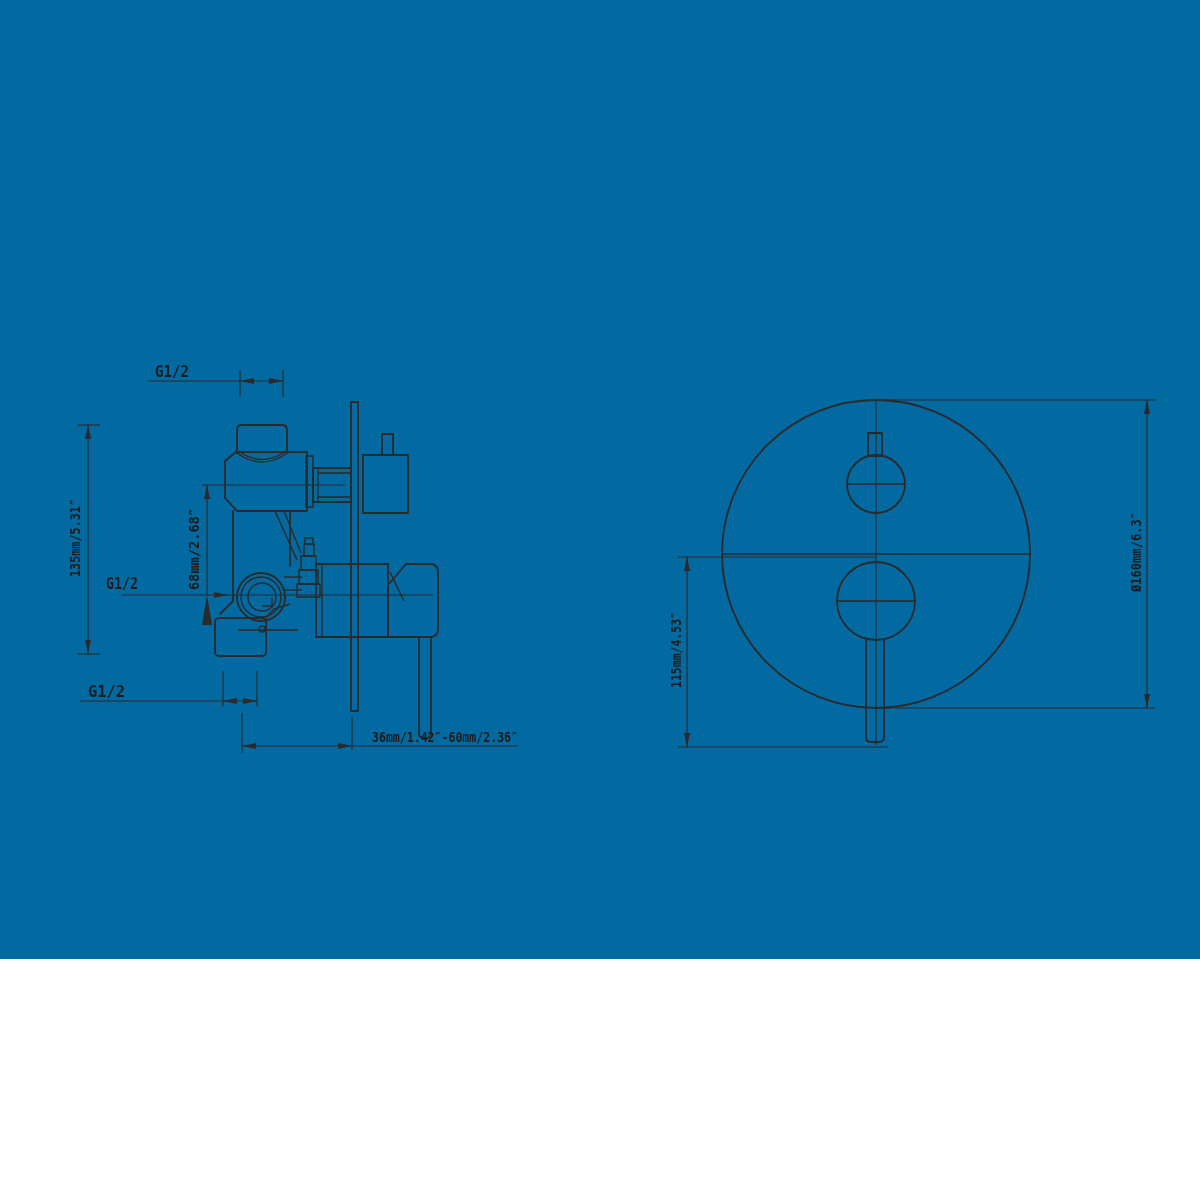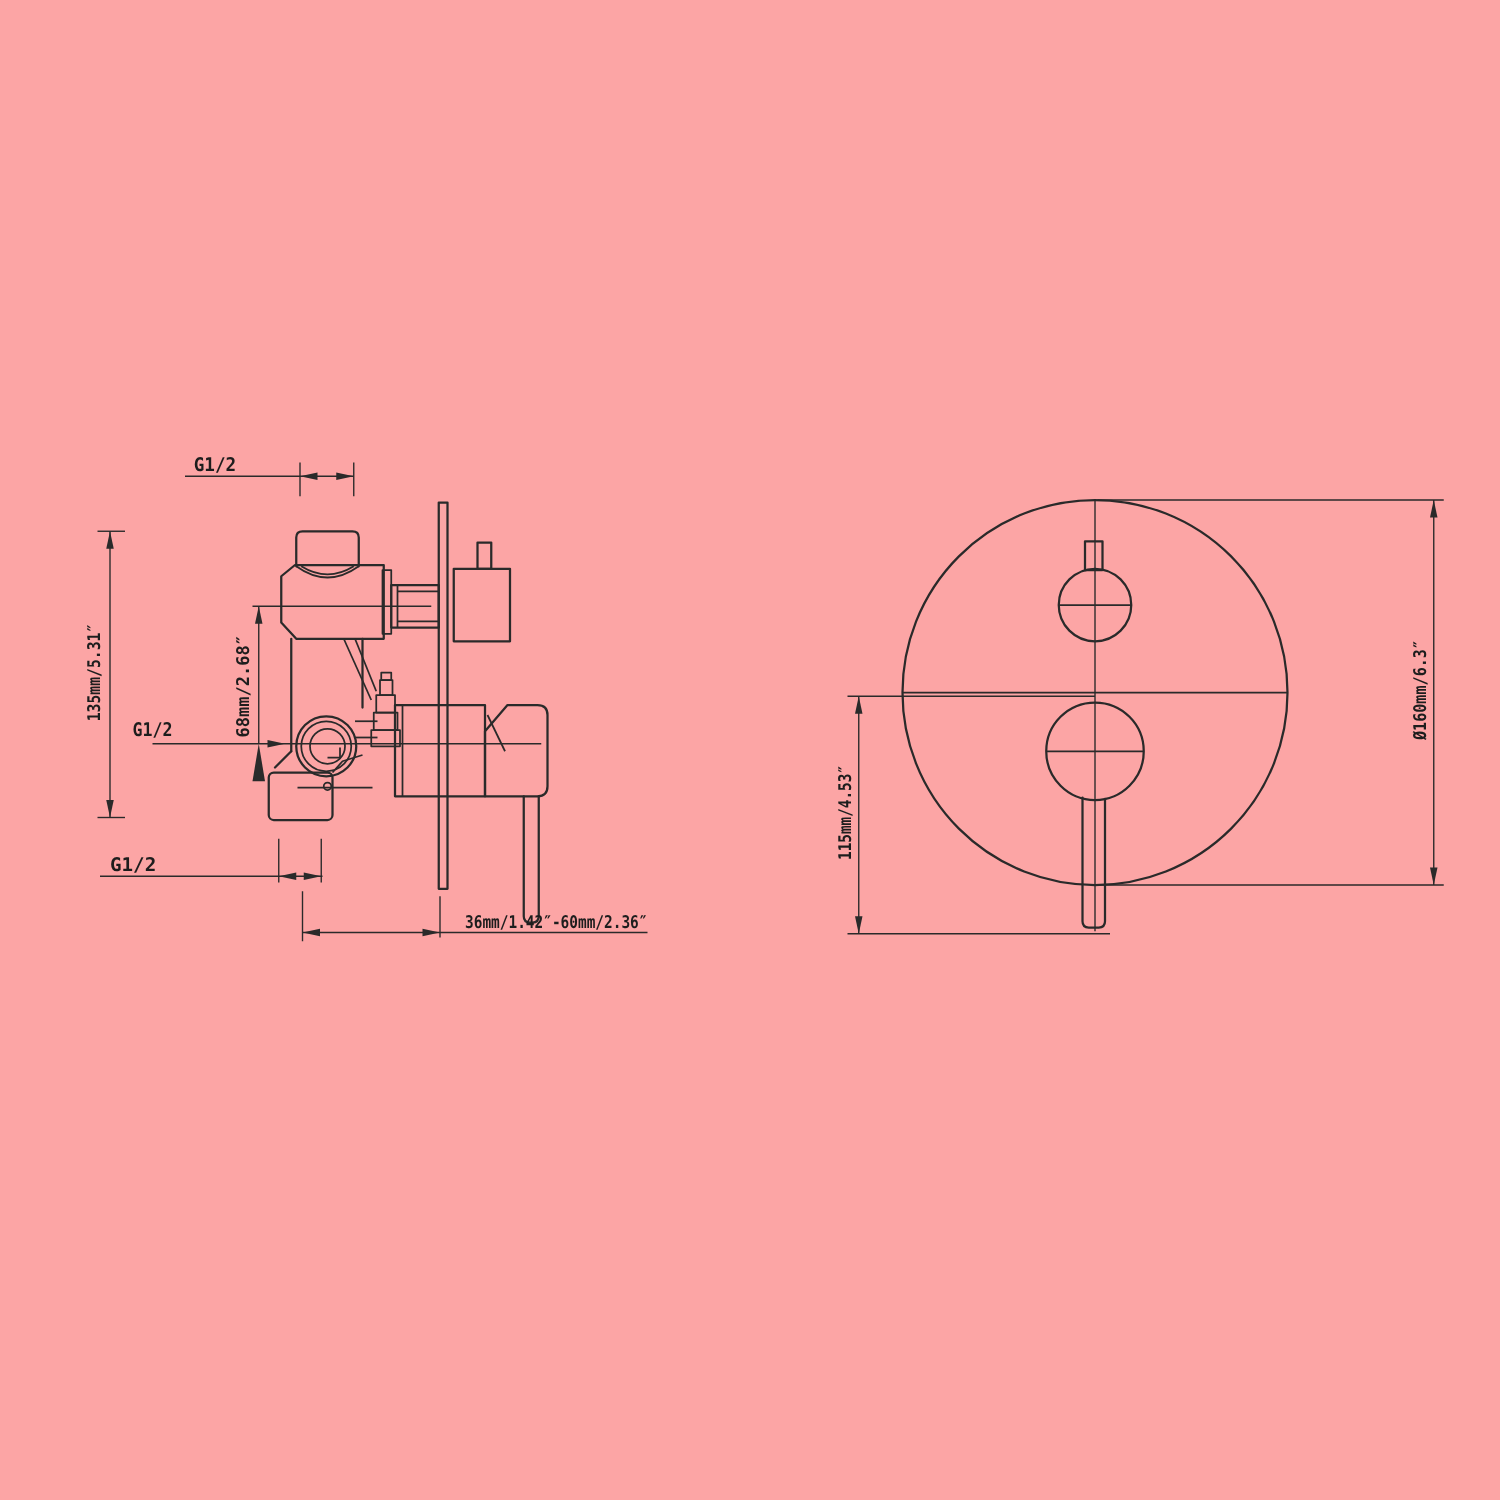--- a/index.html
+++ b/index.html
@@ -1,16 +1,16 @@
 <!DOCTYPE html>
 <html><head>
 <meta charset="utf-8">
 <style>
   html,body{margin:0;padding:0;background:#ffffff;}
-  .stage{width:1200px;height:1200px;background:#fca5a5;position:relative;}
+  .stage{width:1200px;height:959px;background:#0369a1;position:relative;}
   svg{display:block;}
   .obj{stroke:#2a2a2a;stroke-width:1.8;fill:none;stroke-linejoin:round;stroke-linecap:round;}
   .obj2{stroke:#2a2a2a;stroke-width:1.4;fill:none;stroke-linejoin:round;}
   .dim{stroke:#2a2a2a;stroke-width:1.1;fill:none;}
   .cl{stroke:#2a2a2a;stroke-width:1.1;fill:none;}
   .ah{fill:#2a2a2a;stroke:none;}
   .dimtext{font-family:"DejaVu Sans Mono","Liberation Mono",monospace;font-size:14px;font-weight:bold;fill:#1d1d1d;}
   .lbl{font-family:"DejaVu Sans Mono","Liberation Mono",monospace;font-size:15px;font-weight:bold;fill:#1d1d1d;}
 </style>
 </head>

